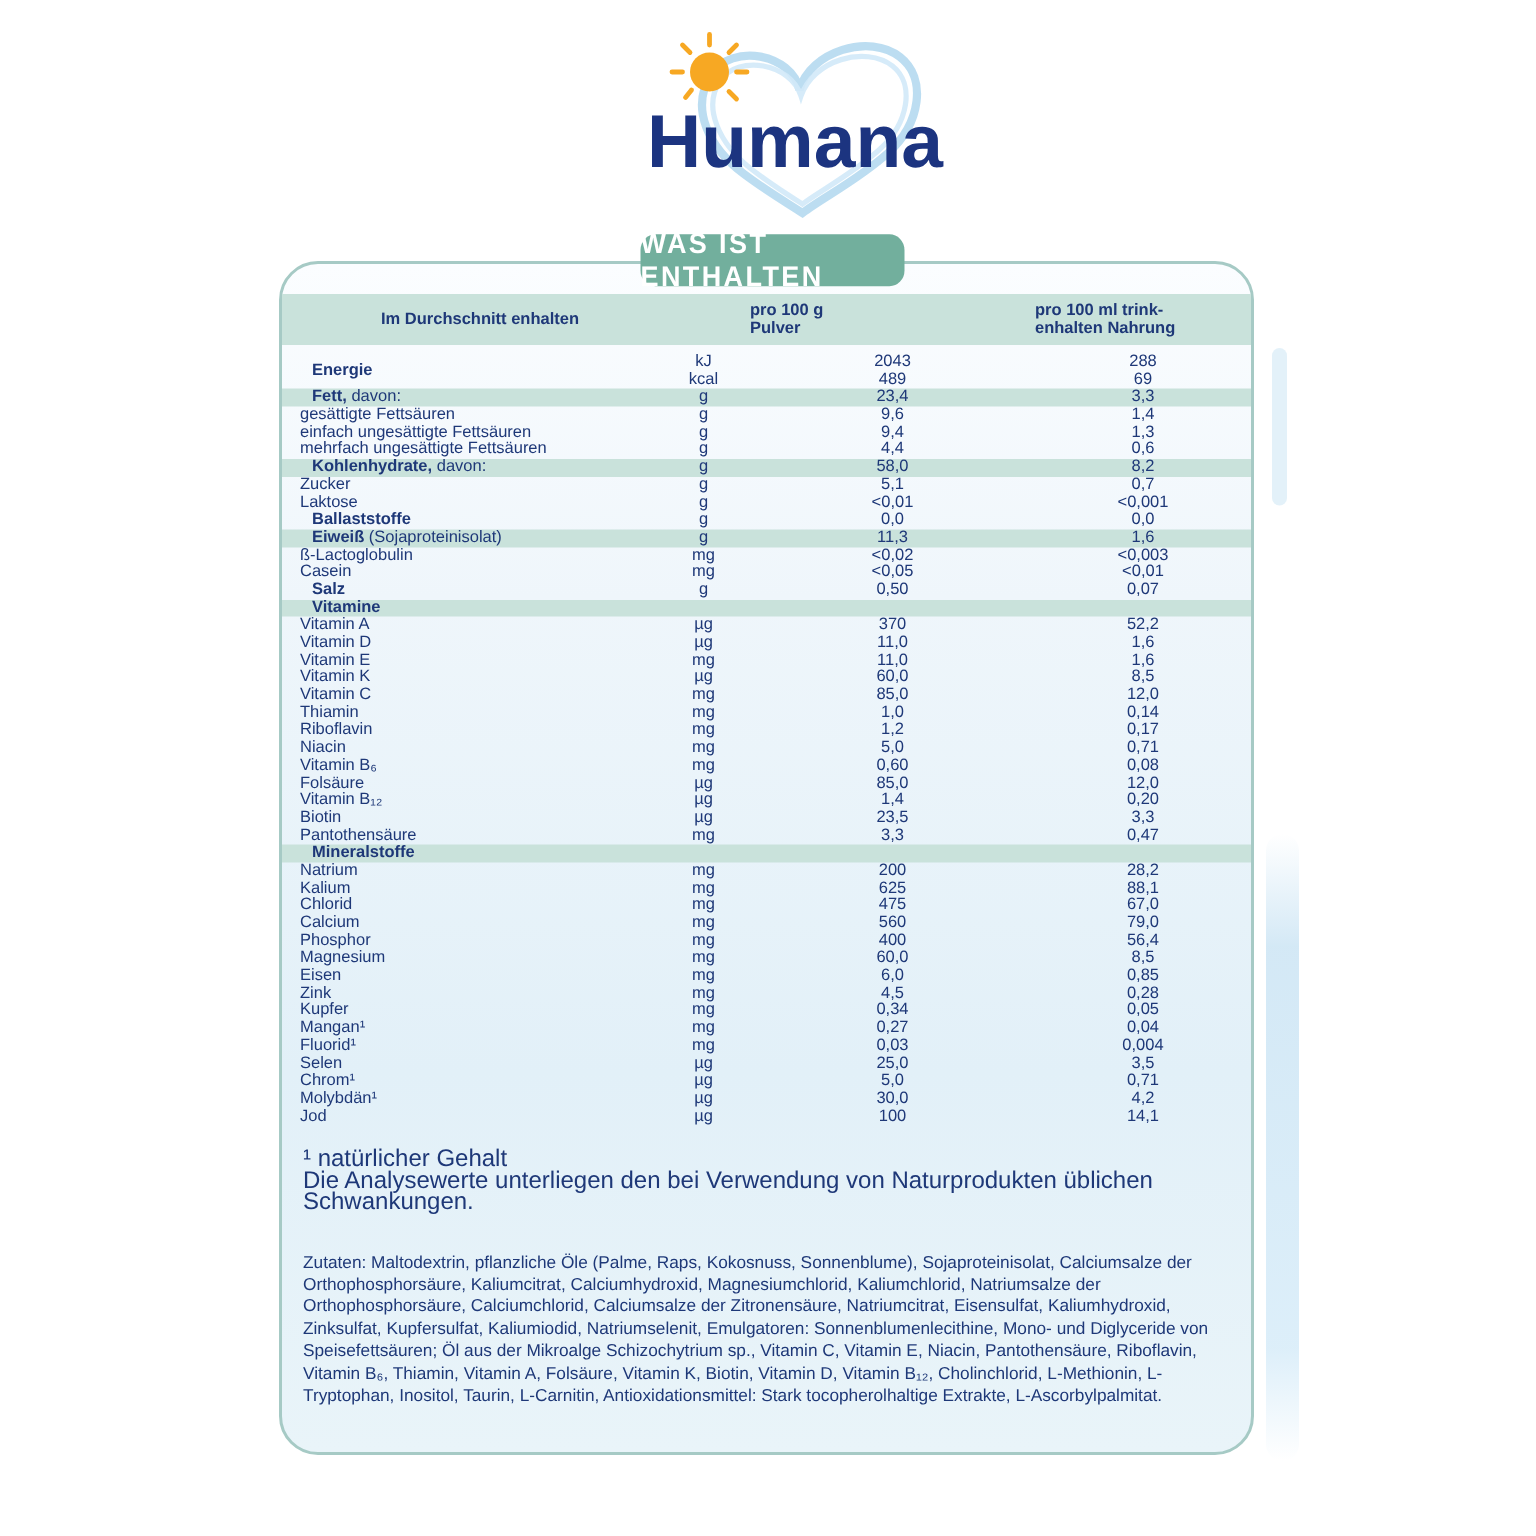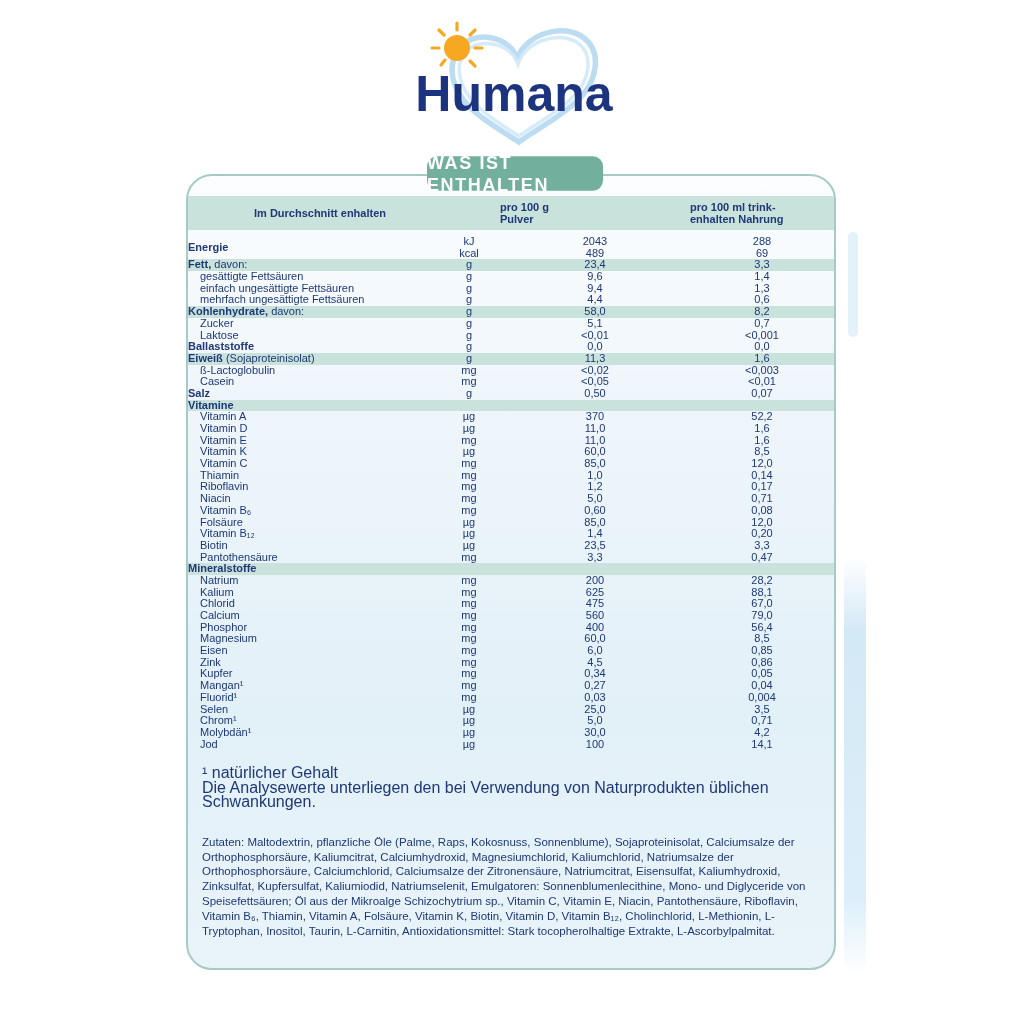--- a/index.html
+++ b/index.html
@@ -2,21 +2,21 @@
 <html><head>
 <meta charset="utf-8">
 <style>
   html,body{margin:0;padding:0;}
   body{
     width:1024px;height:1024px;position:relative;overflow:hidden;
     background:#ffffff;color:#1e3878;
     font-family:"Liberation Sans",sans-serif;
   }
   
-  .logo-wrap{position:absolute;left:384px;top:18px;width:260px;height:135px;}
+  .logo-wrap{position:absolute;left:400px;top:18px;width:260px;height:135px;}
   .logo-wrap svg{display:block;}
   
   .badge{
     position:absolute;left:427px;top:157px;width:176px;height:33px;
     border-radius:10px;display:flex;align-items:center;justify-content:center;
     color:#ffffff;font-weight:bold;font-size:18px;letter-spacing:1.6px;
     transform:scaleY(1.05);z-index:3;
   }
   
   .card{
@@ -40,21 +40,21 @@
     display:grid;grid-template-columns:250px 62px 190px 144px;
     padding:5px 0 5px 0;font-weight:bold;font-size:11px;line-height:12px;
   }
   .thead .h1{padding-left:14px;align-self:center;text-align:center;}
   .thead .hc{text-align:left;}
   .rows{margin-top:6px;}
   .row{
     display:grid;grid-template-columns:250px 62px 190px 144px;
     height:11.7px;line-height:11.7px;font-size:11px;
   }
-  .row .name{padding-left:0;white-space:nowrap;overflow:visible;}
+  .row .name{padding-left:20px;white-space:nowrap;overflow:visible;}
   .row.sub .name{padding-left:12px;}
   .row .b{font-weight:bold;}
   .row .val{text-align:center;}
   .row.band{background:#c9e2db;}
   .row.energy{height:23.4px;}
   .row.energy .name{line-height:23.4px;}
   .row .val div{height:11.7px;line-height:11.7px;}
   
   .foot{margin:16px 0 0 14px;font-size:16px;line-height:14.5px;}
   .ingredients{margin:25px 18px 0 14px;font-size:11.5px;line-height:14.8px;}
@@ -324,21 +324,21 @@
       <div class="row sub">
         <div class="c name"><span>Eisen</span></div>
         <div class="c val">mg</div>
         <div class="c val">6,0</div>
         <div class="c val">0,85</div>
       </div>
       <div class="row sub">
         <div class="c name"><span>Zink</span></div>
         <div class="c val">mg</div>
         <div class="c val">4,5</div>
-        <div class="c val">0,86</div>
+        <div class="c val">0,28</div>
       </div>
       <div class="row sub">
         <div class="c name"><span>Kupfer</span></div>
         <div class="c val">mg</div>
         <div class="c val">0,34</div>
         <div class="c val">0,05</div>
       </div>
       <div class="row sub">
         <div class="c name"><span>Mangan¹</span></div>
         <div class="c val">mg</div>

